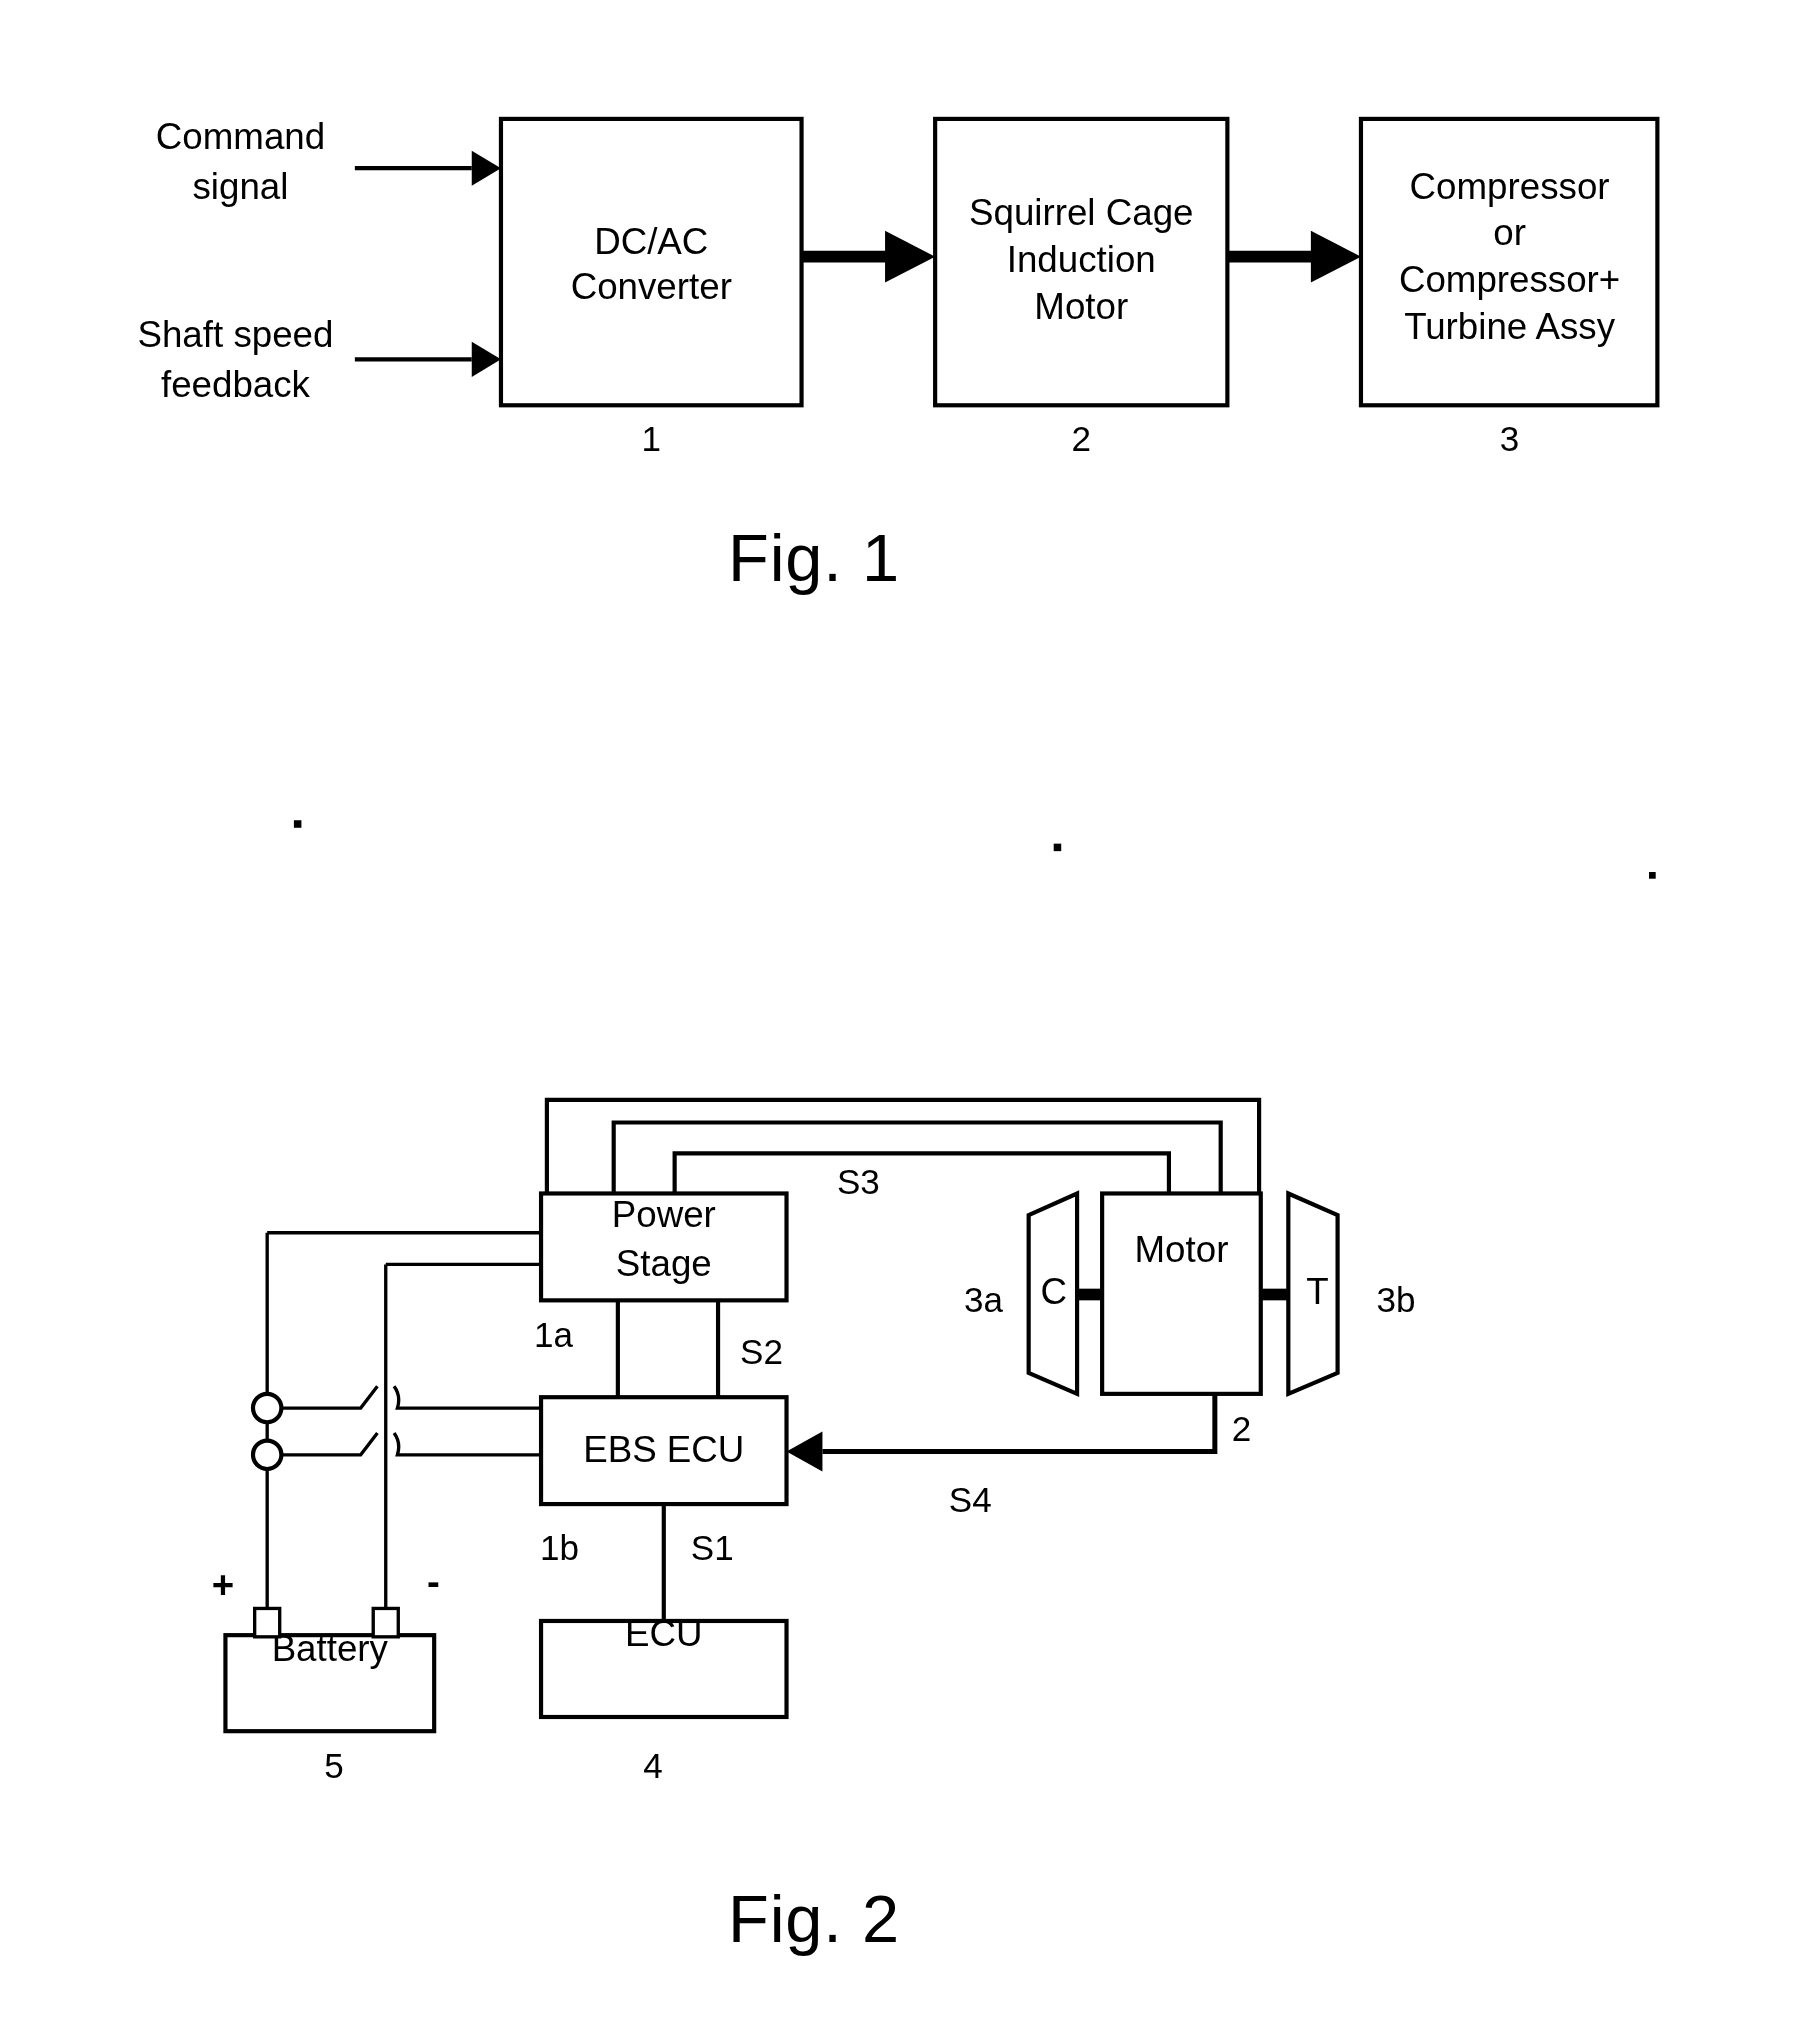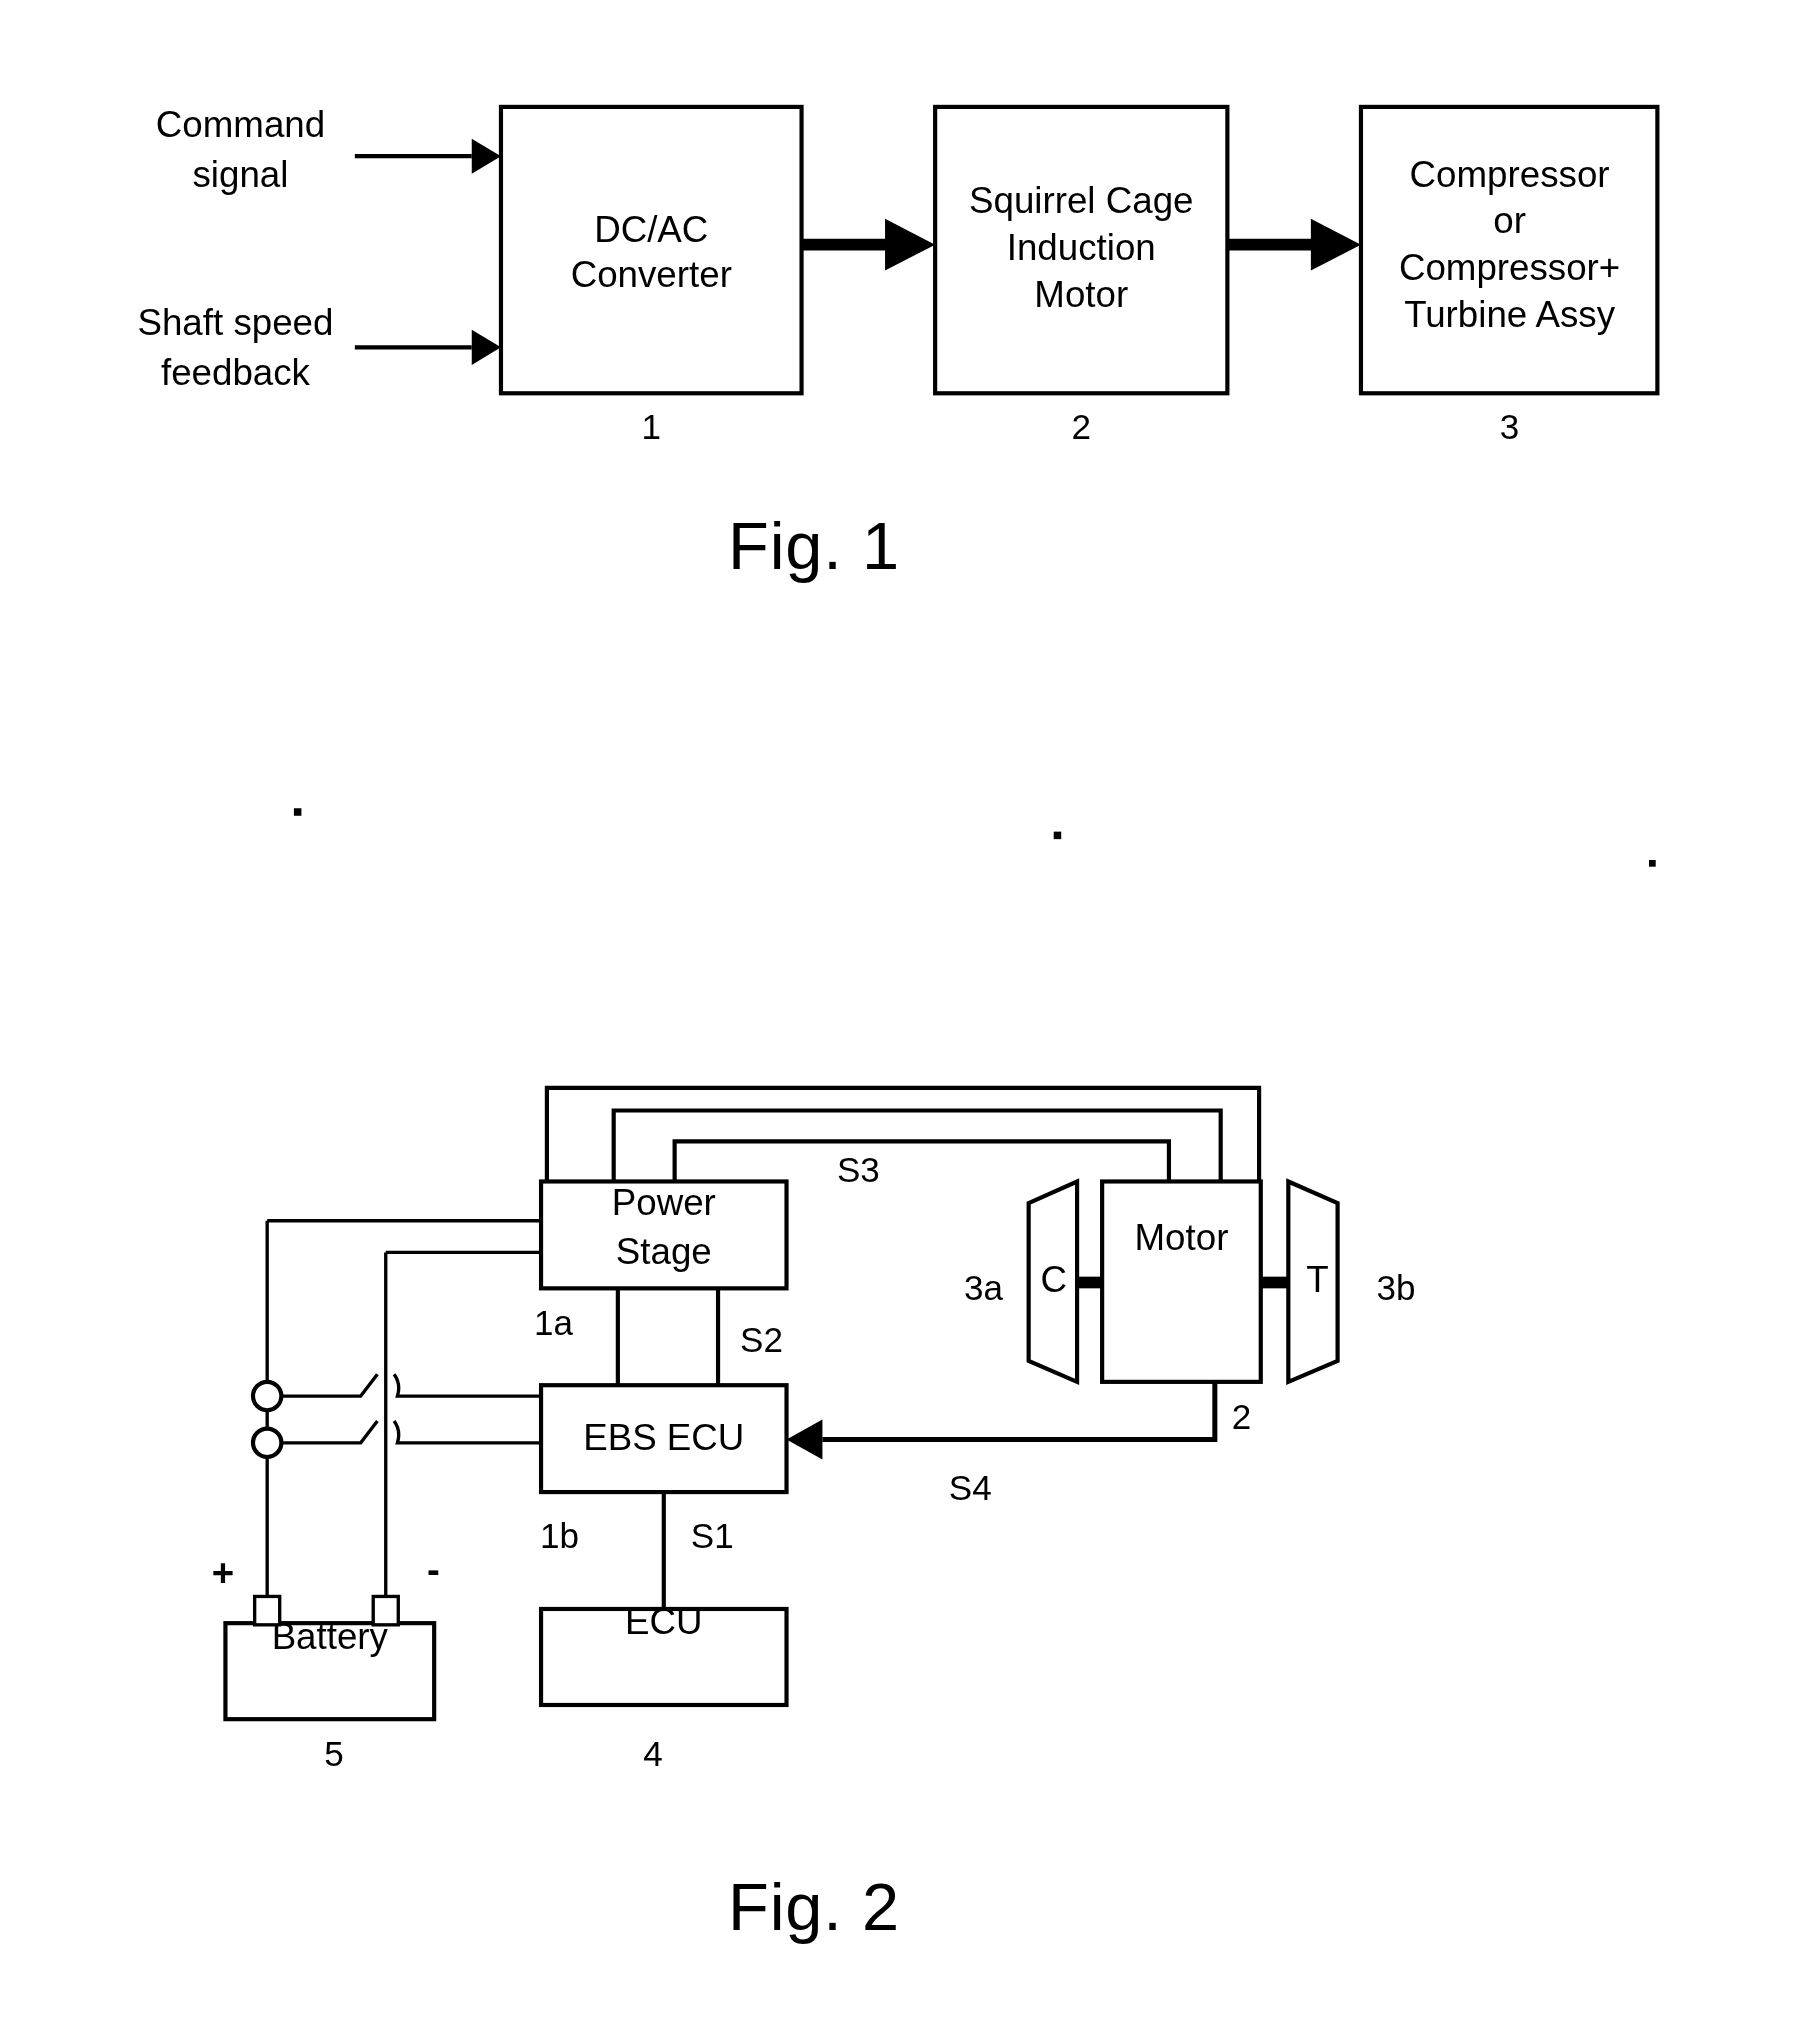--- a/index.html
+++ b/index.html
@@ -10,21 +10,21 @@
   body {
     width: 1811px;
     height: 2044px;
     font-family: "Liberation Sans", sans-serif;
     color: #000000;
     position: relative;
     overflow: hidden;
   }
   #sheet {
     position: absolute;
-    left: 0; top: 0;
+    left: 0; top: 12px;
     width: 1811px;
     height: 1757px;
   }
   svg { display: block; }
   text {
     font-family: "Liberation Sans", sans-serif;
     fill: #000000;
     dominant-baseline: middle;
   }
   .blk-label  { font-size: 44px; text-anchor: middle; }

